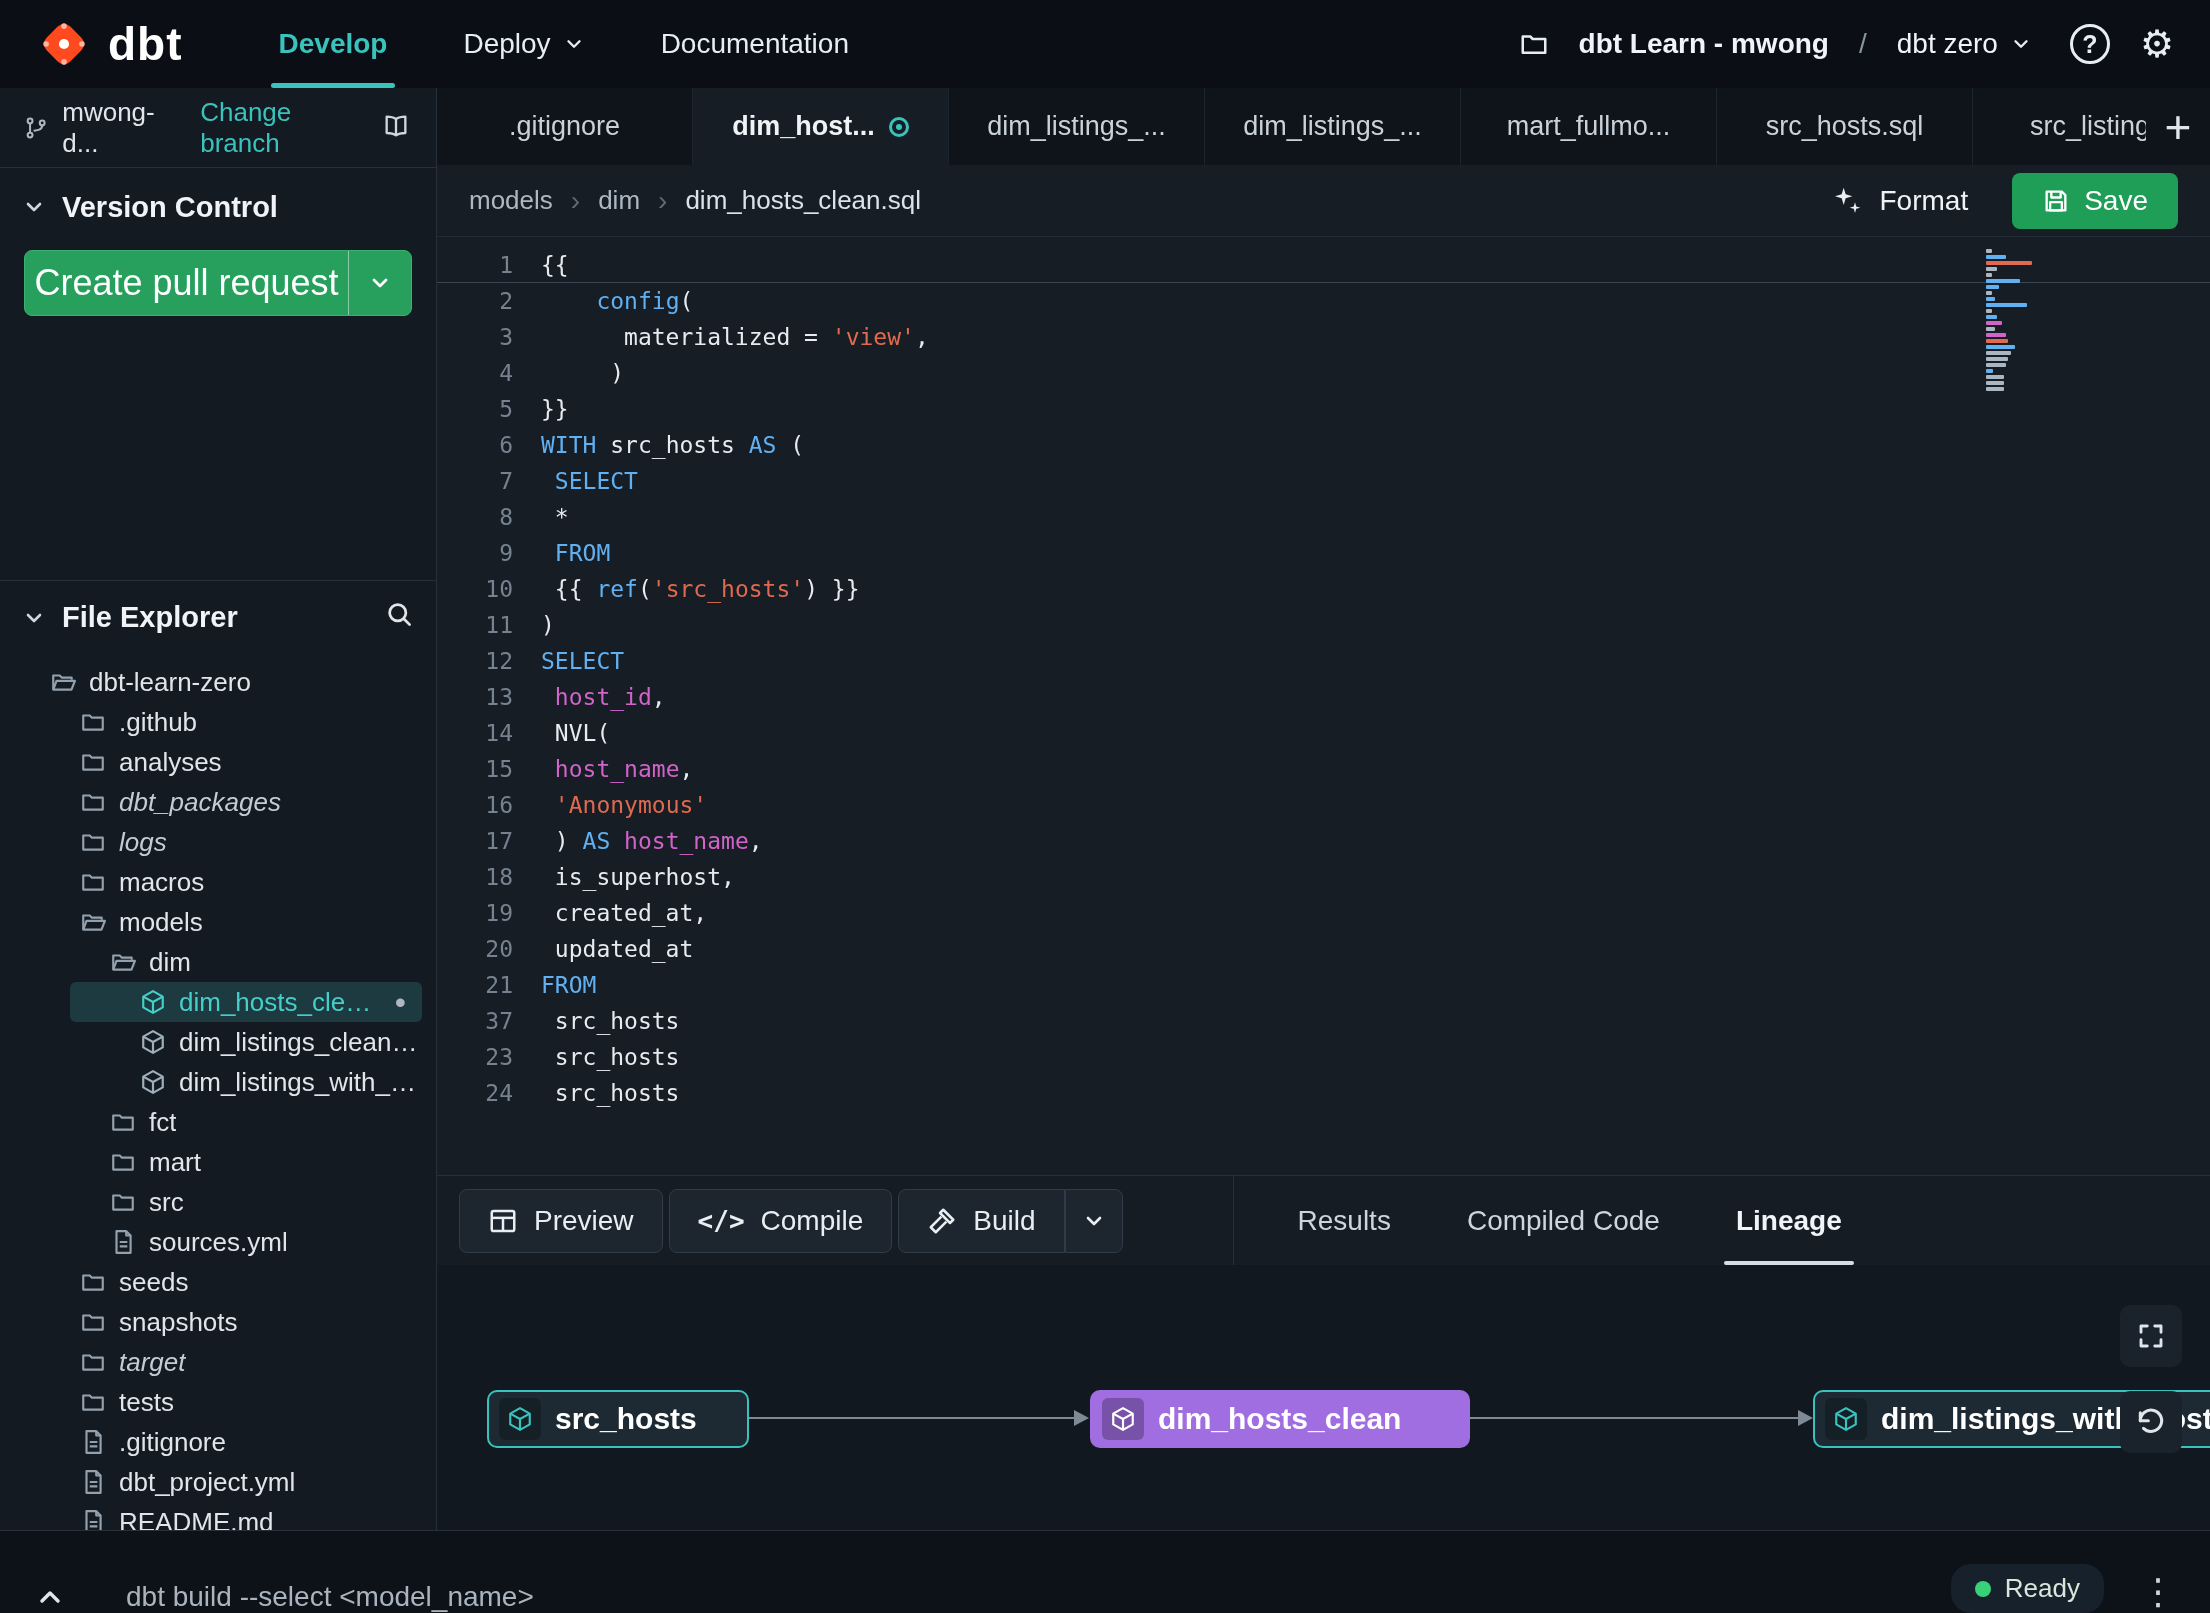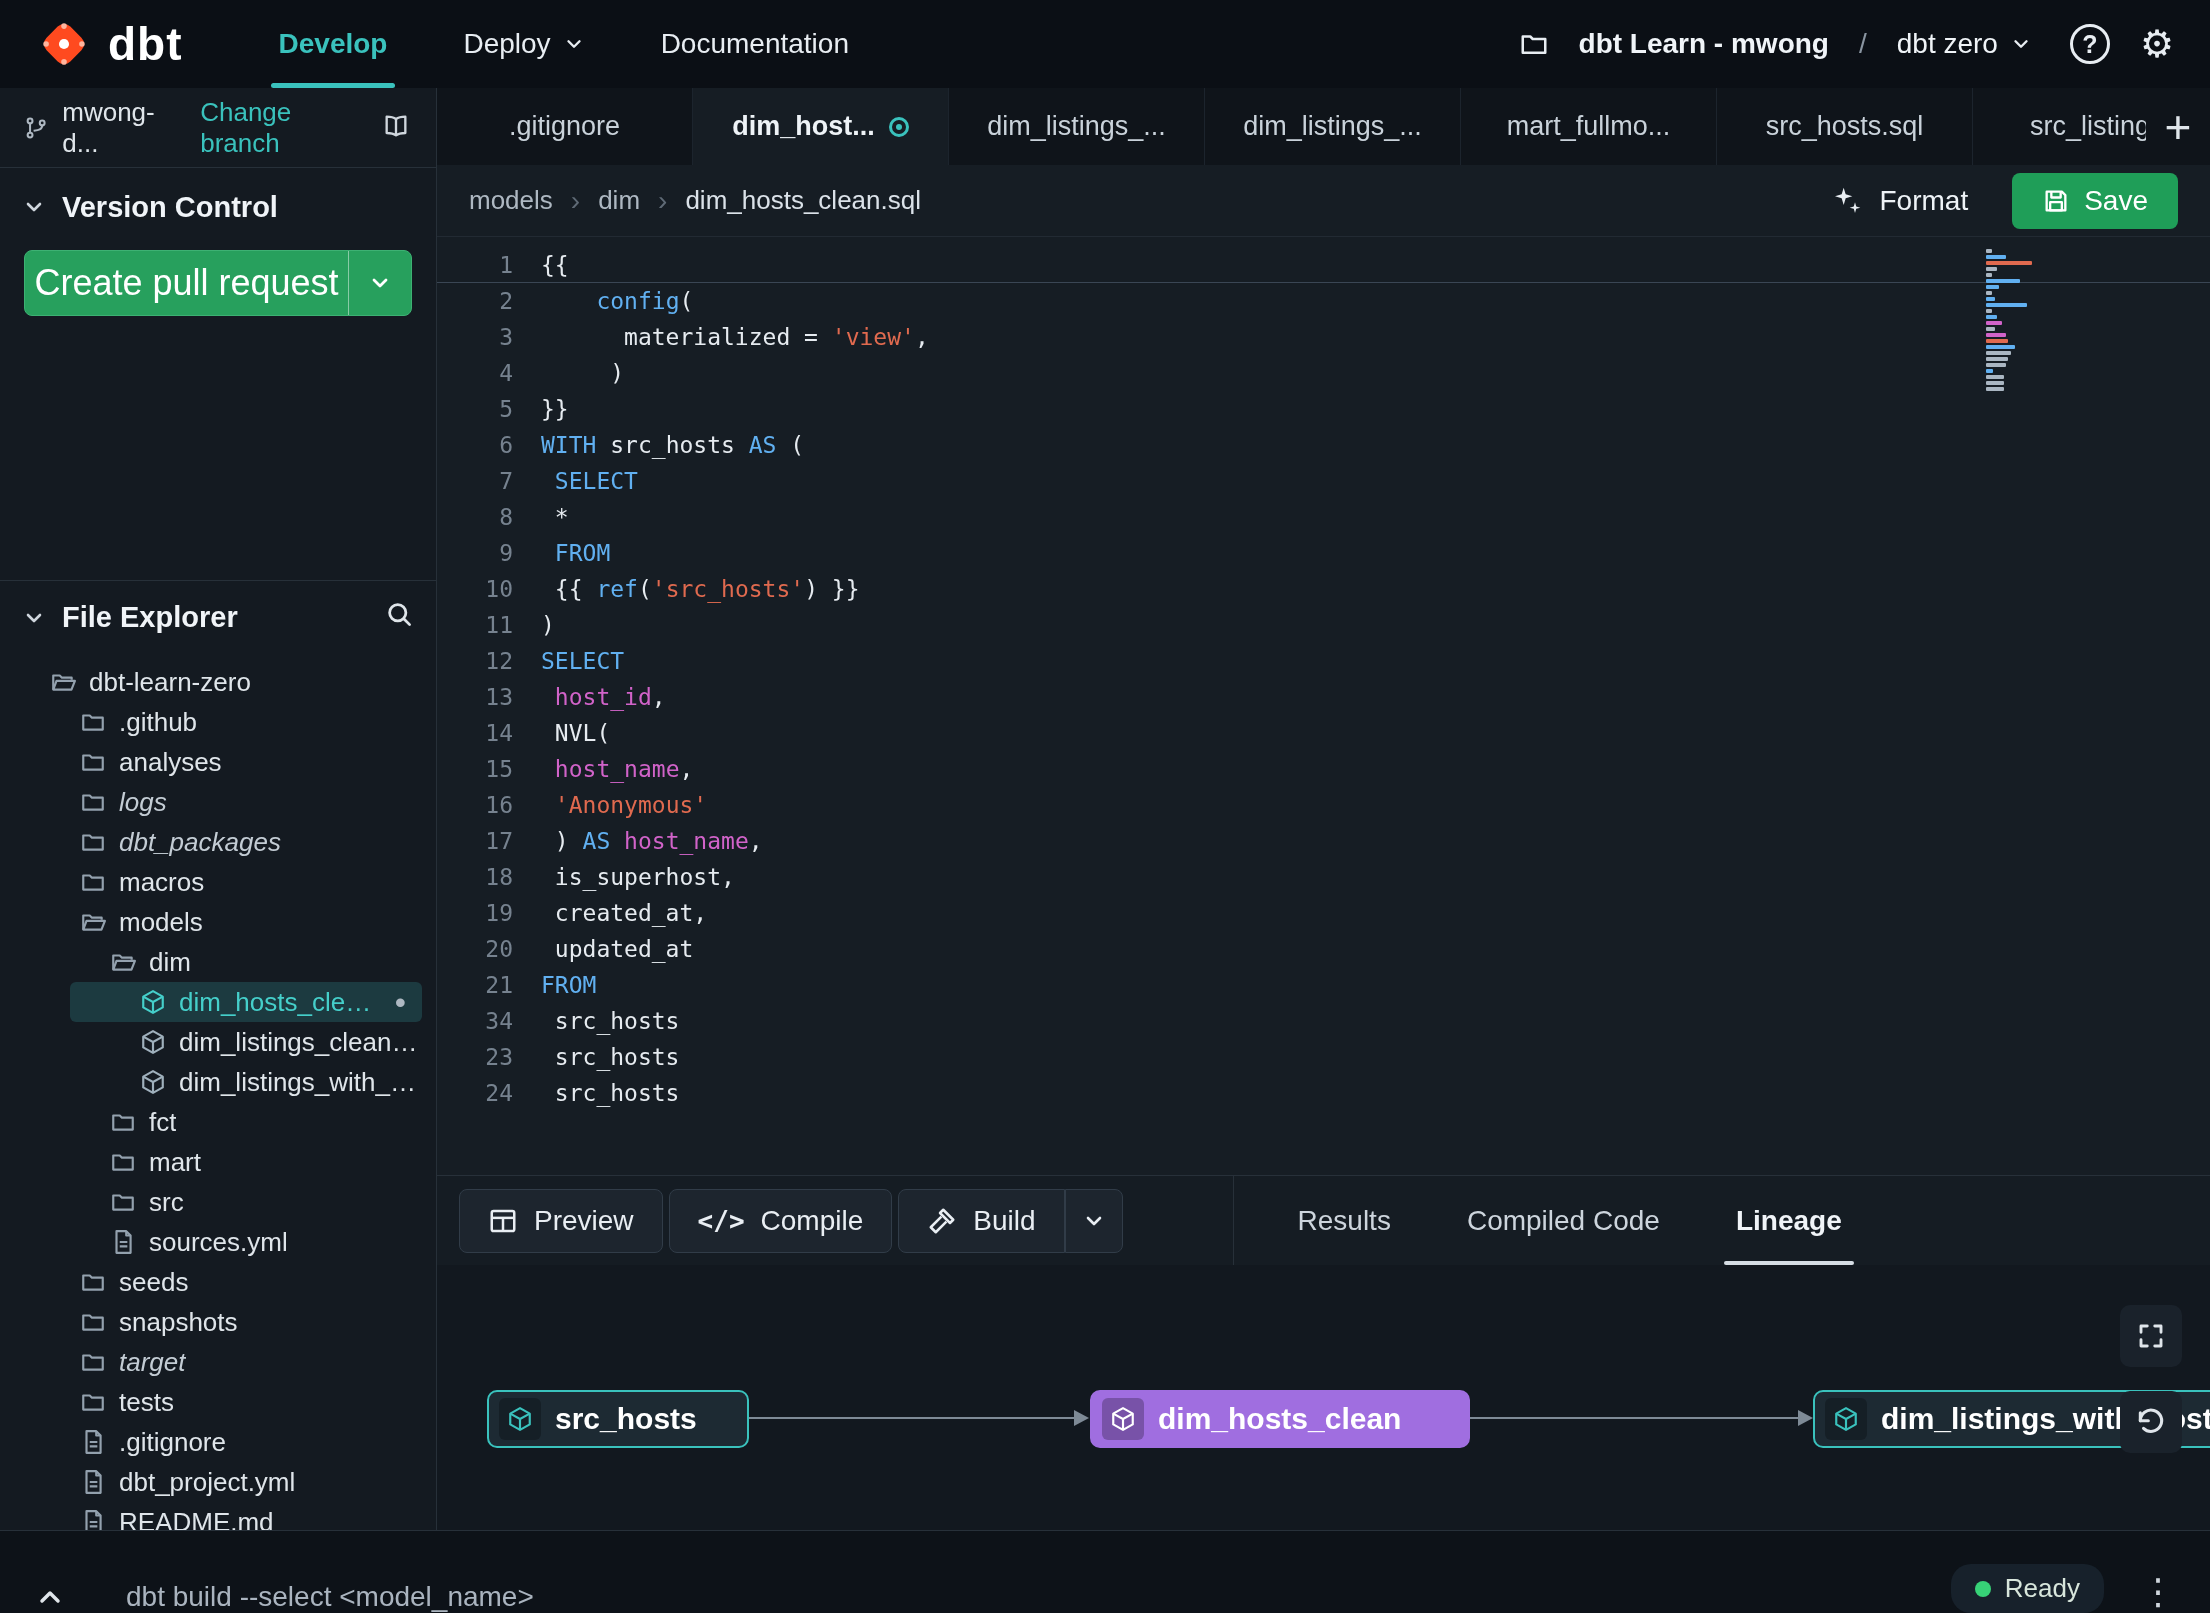--- a/index.html
+++ b/index.html
@@ -232,29 +232,29 @@
             </svg>
           </span>
           <span class="tlabel">analyses</span>
         </div>
         <div class="tree-item it" style="padding-left: 80px;">
           <span class="ticon">
             <svg width="26" height="26" viewBox="0 0 24 24" fill="none" stroke="#93a1ae" stroke-width="2" stroke-linejoin="round">
               <path d="M3 6h6l2 2h10v11H3z"></path>
             </svg>
           </span>
+          <span class="tlabel">dbt_packages</span>
+        </div>
+        <div class="tree-item it" style="padding-left: 80px;">
+          <span class="ticon">
+            <svg width="26" height="26" viewBox="0 0 24 24" fill="none" stroke="#93a1ae" stroke-width="2" stroke-linejoin="round">
+              <path d="M3 6h6l2 2h10v11H3z"></path>
+            </svg>
+          </span>
           <span class="tlabel">logs</span>
-        </div>
-        <div class="tree-item it" style="padding-left: 80px;">
-          <span class="ticon">
-            <svg width="26" height="26" viewBox="0 0 24 24" fill="none" stroke="#93a1ae" stroke-width="2" stroke-linejoin="round">
-              <path d="M3 6h6l2 2h10v11H3z"></path>
-            </svg>
-          </span>
-          <span class="tlabel">dbt_packages</span>
         </div>
         <div class="tree-item" style="padding-left: 80px;">
           <span class="ticon">
             <svg width="26" height="26" viewBox="0 0 24 24" fill="none" stroke="#93a1ae" stroke-width="2" stroke-linejoin="round">
               <path d="M3 6h6l2 2h10v11H3z"></path>
             </svg>
           </span>
           <span class="tlabel">macros</span>
         </div>
         <div class="tree-item" style="padding-left: 80px;">
@@ -471,21 +471,21 @@
         <div class="code-row"><span class="gutter">12</span><span class="codetext"><span class="tok-k">SELECT</span></span></div>
         <div class="code-row"><span class="gutter">13</span><span class="codetext"><span class="tok-p"> </span><span class="tok-m">host_id</span><span class="tok-p">,</span></span></div>
         <div class="code-row"><span class="gutter">14</span><span class="codetext"><span class="tok-p"> NVL(</span></span></div>
         <div class="code-row"><span class="gutter">15</span><span class="codetext"><span class="tok-p"> </span><span class="tok-m">host_name</span><span class="tok-p">,</span></span></div>
         <div class="code-row"><span class="gutter">16</span><span class="codetext"><span class="tok-p"> </span><span class="tok-s">'Anonymous'</span></span></div>
         <div class="code-row"><span class="gutter">17</span><span class="codetext"><span class="tok-p"> ) </span><span class="tok-k">AS</span><span class="tok-p"> </span><span class="tok-m">host_name</span><span class="tok-p">,</span></span></div>
         <div class="code-row"><span class="gutter">18</span><span class="codetext"><span class="tok-p"> is_superhost,</span></span></div>
         <div class="code-row"><span class="gutter">19</span><span class="codetext"><span class="tok-p"> created_at,</span></span></div>
         <div class="code-row"><span class="gutter">20</span><span class="codetext"><span class="tok-p"> updated_at</span></span></div>
         <div class="code-row"><span class="gutter">21</span><span class="codetext"><span class="tok-k">FROM</span></span></div>
-        <div class="code-row"><span class="gutter">34</span><span class="codetext"><span class="tok-p"> src_hosts</span></span></div>
+        <div class="code-row"><span class="gutter">37</span><span class="codetext"><span class="tok-p"> src_hosts</span></span></div>
         <div class="code-row"><span class="gutter">23</span><span class="codetext"><span class="tok-p"> src_hosts</span></span></div>
         <div class="code-row"><span class="gutter">24</span><span class="codetext"><span class="tok-p"> src_hosts</span></span></div>
       </div>
     <div class="minimap" id="minimap">
         <div class="mm-bar" style="width: 6px; background: rgb(170, 182, 194);"></div>
         <div class="mm-bar" style="width: 19.8px; background: rgb(97, 176, 241);"></div>
         <div class="mm-bar" style="width: 46px; background: rgb(224, 106, 79);"></div>
         <div class="mm-bar" style="width: 10.8px; background: rgb(170, 182, 194);"></div>
         <div class="mm-bar" style="width: 6px; background: rgb(170, 182, 194);"></div>
         <div class="mm-bar" style="width: 34.2px; background: rgb(97, 176, 241);"></div>

